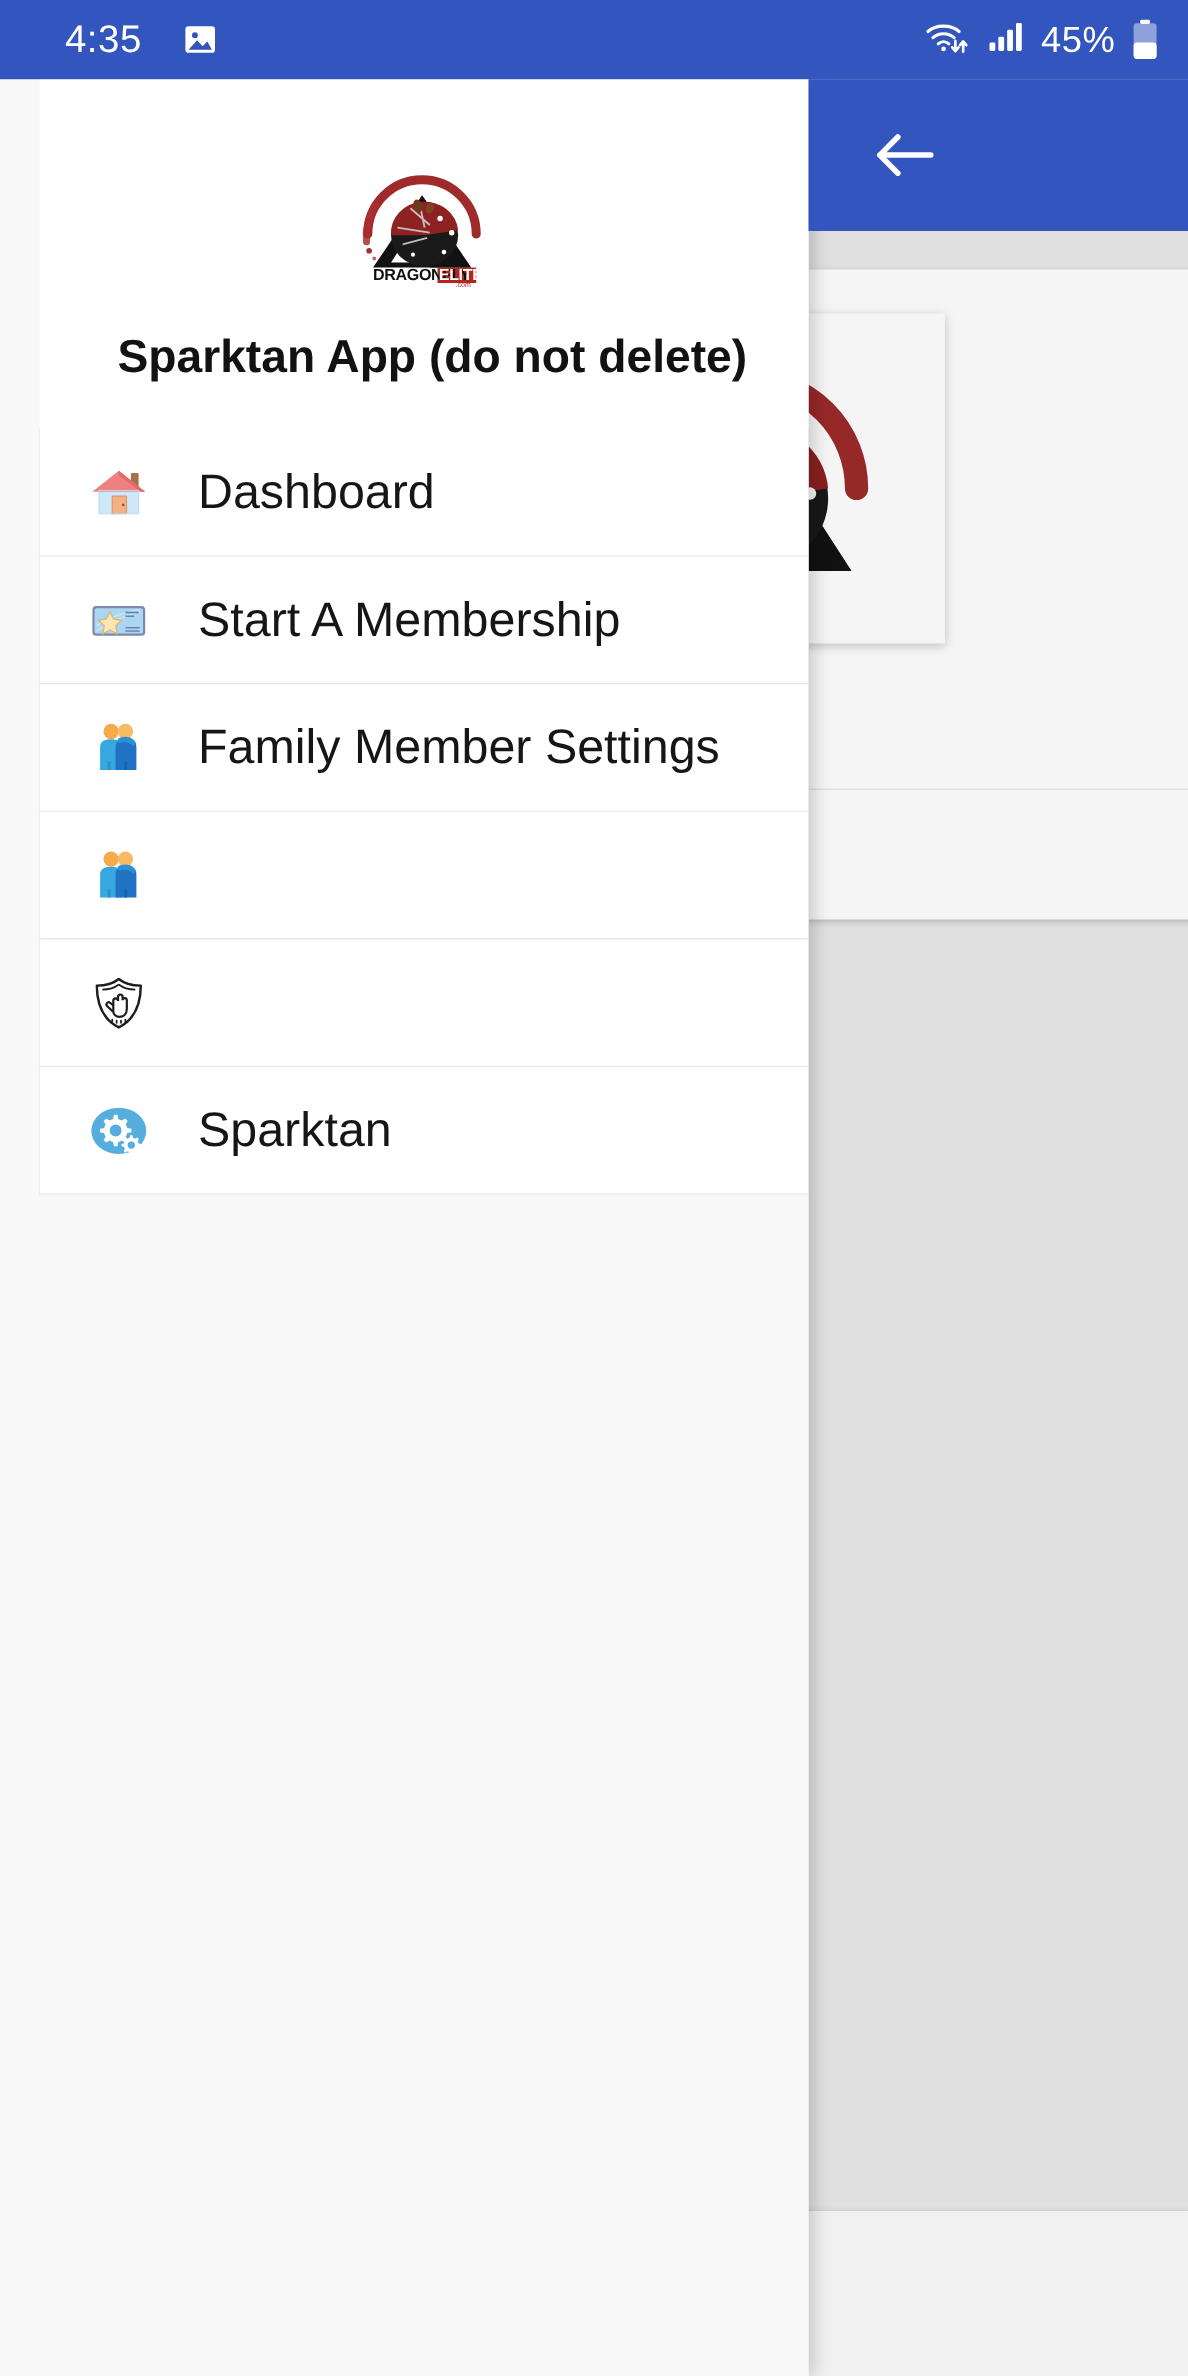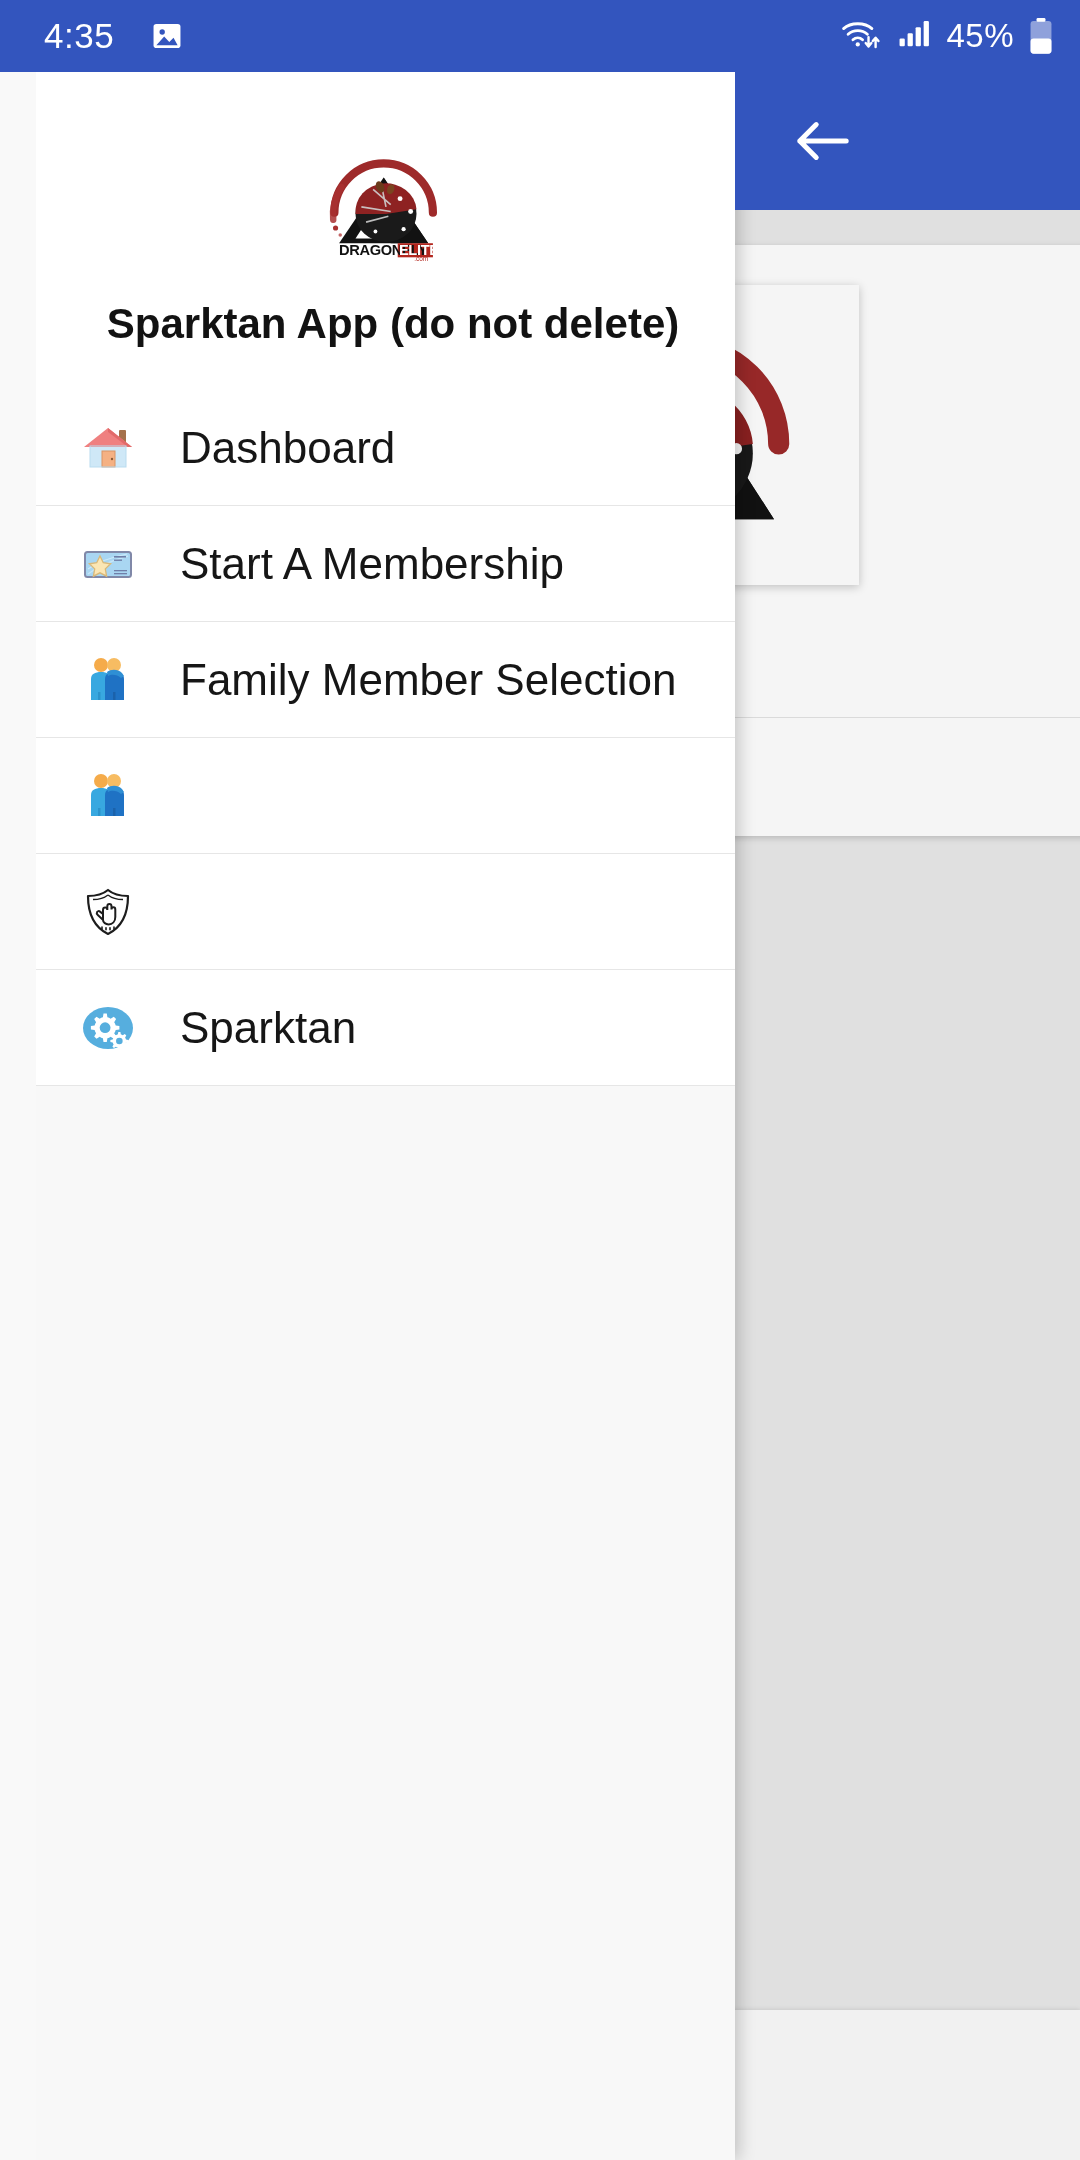--- a/index.html
+++ b/index.html
@@ -13,21 +13,21 @@
 
   
   #app-layer { position:absolute; inset:0; background:#eaeaea; }
 
   #status-bar {
     position:absolute; top:0; left:0; width:1080px; height:72px;
     background:#3355be; color:#ffffff;
     display:flex; align-items:center; justify-content:space-between;
     padding:0 26px 0 44px;
   }
-  #status-left { display:flex; align-items:center; gap:36px; }
+  #status-left { display:flex; align-items:center; gap:36px;margin-left:15px; }
   #status-time { font-size:35px; letter-spacing:0.5px; }
   #status-right { display:flex; gap:14px; }
   #battery-pct { font-size:33px; letter-spacing:0.5px; }
 
   #app-bar {
     position:absolute; top:72px; left:0; width:1080px; height:138px;
     background:#3355be;
     display:flex; align-items:center;
   }
   #back-arrow { margin-left:58px; width:60px; height:60px; display:flex; align-items:center; justify-content:center; }
@@ -244,21 +244,21 @@
           <svg width="56" height="56" viewBox="0 0 56 56">
             <circle cx="21" cy="13" r="7" fill="#f5ab4a"></circle>
             <circle cx="34" cy="13" r="7" fill="#f7bc62"></circle>
             <path d="M11 27 C11 22 15 20 21 20 C27 20 31 22 31 27 L31 48 L11 48 Z" fill="#38a8e0"></path>
             <path d="M25 27 C25 22 29 20 34 20 C40 20 44 22 44 27 L44 48 L25 48 Z" fill="#1f72c4"></path>
             <path d="M27 20 C31 17 38 17 42 21 L44 24 L41 26 C37 22 31 22 28 24 Z" fill="#2f8fd4"></path>
             <rect x="18" y="40" width="2.5" height="8" fill="#2b93cc"></rect>
             <rect x="33" y="40" width="2.5" height="8" fill="#1b62ab"></rect>
           </svg>
         </span>
-        <span class="menu-label">Family Member Selection</span>
+        <span class="menu-label">Family Member Settings</span>
       </div>
 
       <div class="menu-item">
         <span class="menu-icon">
           <svg width="56" height="56" viewBox="0 0 56 56">
             <circle cx="21" cy="13" r="7" fill="#f5ab4a"></circle>
             <circle cx="34" cy="13" r="7" fill="#f7bc62"></circle>
             <path d="M11 27 C11 22 15 20 21 20 C27 20 31 22 31 27 L31 48 L11 48 Z" fill="#38a8e0"></path>
             <path d="M25 27 C25 22 29 20 34 20 C40 20 44 22 44 27 L44 48 L25 48 Z" fill="#1f72c4"></path>
             <path d="M27 20 C31 17 38 17 42 21 L44 24 L41 26 C37 22 31 22 28 24 Z" fill="#2f8fd4"></path>

